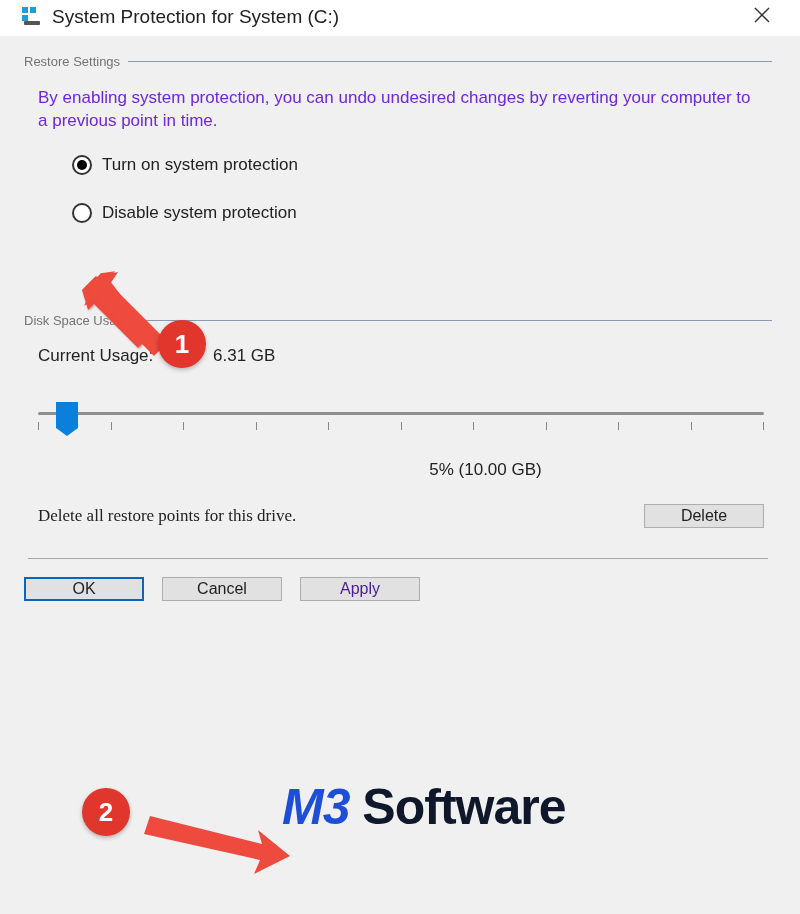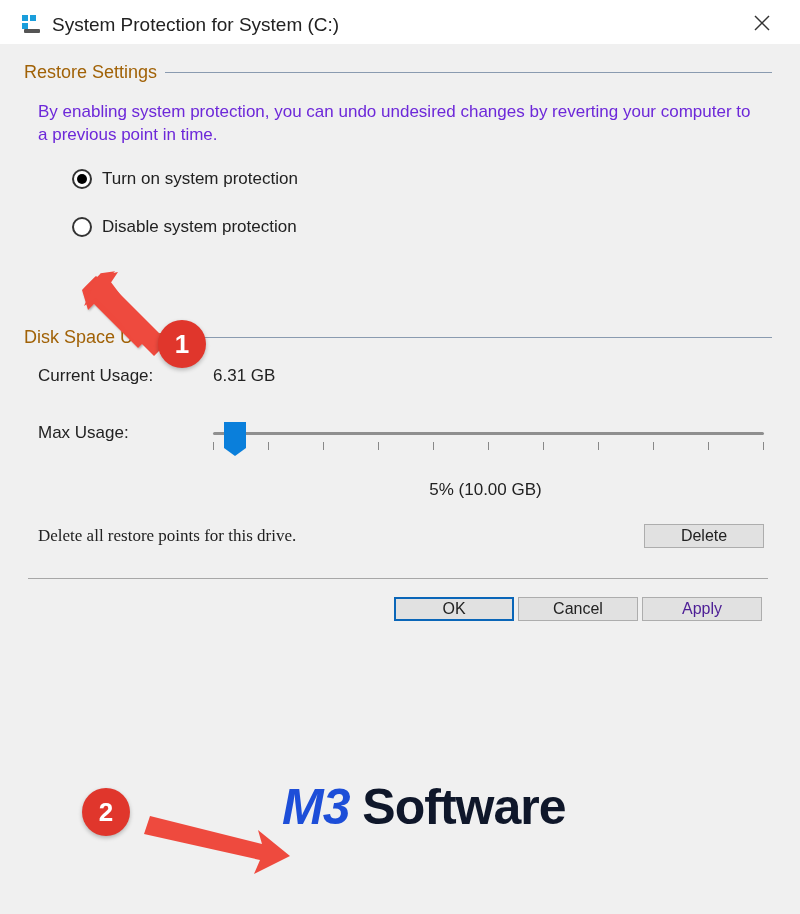--- a/index.html
+++ b/index.html
@@ -13,21 +13,21 @@
       background: #f0f0f0;
       width: 800px;
       height: 914px;
       position: relative;
       overflow: hidden;
       color: #222;
     }
     .titlebar {
       display: flex;
       align-items: center;
-      padding: 14px 18px 8px 22px;
+      padding: 6px 18px 8px 22px;
       background: #fff;
     }
     .titlebar .app-icon {
       width: 20px;
       height: 20px;
       margin-right: 10px;
       position: relative;
     }
     .titlebar .app-icon .sq {
       position: absolute;
@@ -62,22 +62,22 @@
     }
     .section {
       margin-bottom: 30px;
     }
     .section-header {
       display: flex;
       align-items: center;
       margin-bottom: 18px;
     }
     .section-header .label {
-      color: #a16207;
-      font-size: 18px;
+      color: #737373;
+      font-size: 13px;
       white-space: nowrap;
       padding-right: 8px;
     }
     .section-header .line {
       flex: 1;
       height: 1px;
       background: #8a9bb0;
     }
     .desc {
       color: #6d28d9;
@@ -196,22 +196,22 @@
       border: 2px solid #0a66b8;
       background: #e1e1e1;
     }
     .hr {
       height: 1px;
       background: #a7a7a7;
       margin: 0 4px 18px 4px;
     }
     .footer-btns {
       display: flex;
-      justify-content: flex-end;
-      gap: 4px;
+      justify-content: flex-start;
+      gap: 18px;
       padding: 0 10px 20px 0;
     }
     
     .badge {
       position: absolute;
       width: 48px; height: 48px;
       border-radius: 50%;
       background: #e0362c;
       color: #fff;
       display: flex;
@@ -280,21 +280,20 @@
       <span class="label">Disk Space Usage</span>
       <span class="line"></span>
     </div>
 
     <div class="usage-grid">
       <div class="usage-row">
         <span class="usage-label">Current Usage:</span>
         <span>6.31 GB</span>
       </div>
       <div class="usage-row">
-        <span class="usage-label">Max Usage:</span>
         <div class="slider-wrap">
           <div class="slider-track">
             <div class="slider-line"></div>
             <div class="slider-thumb"></div>
             <div class="ticks">
                 <span></span>
                 <span></span>
                 <span></span>
                 <span></span>
                 <span></span>

